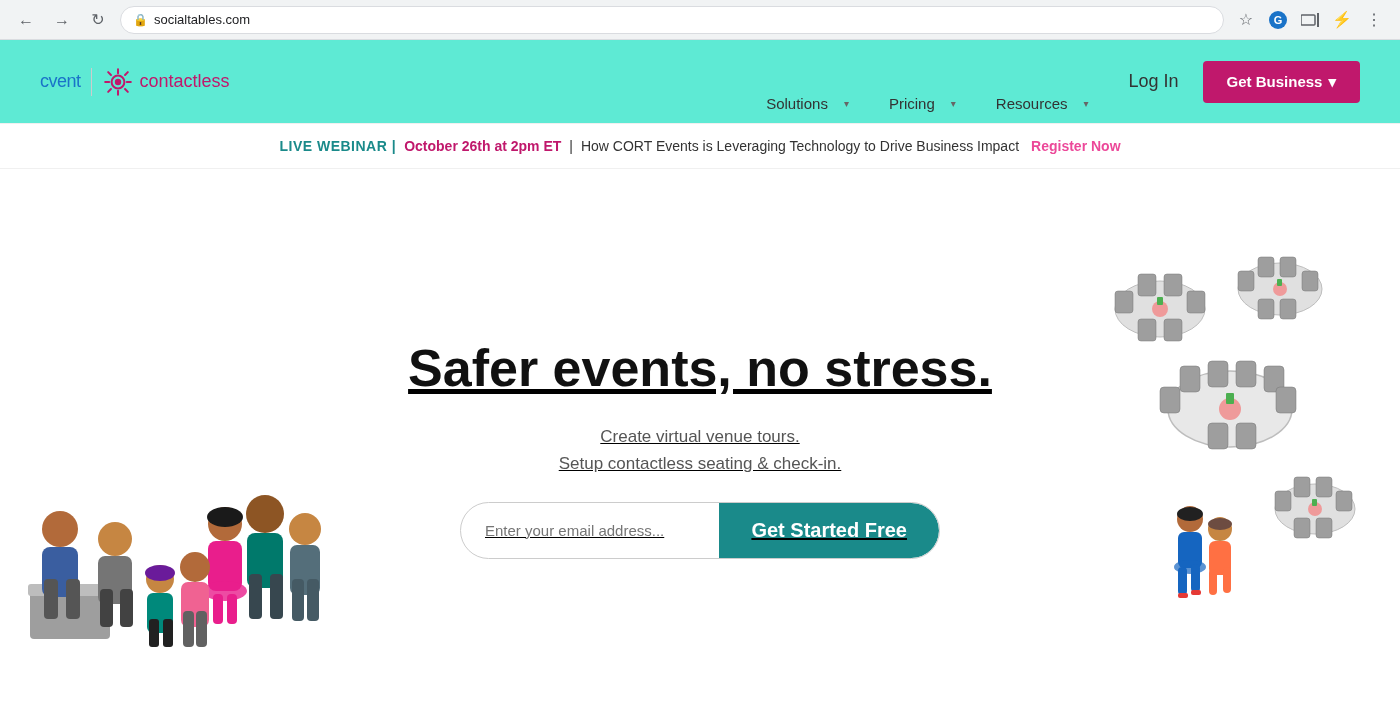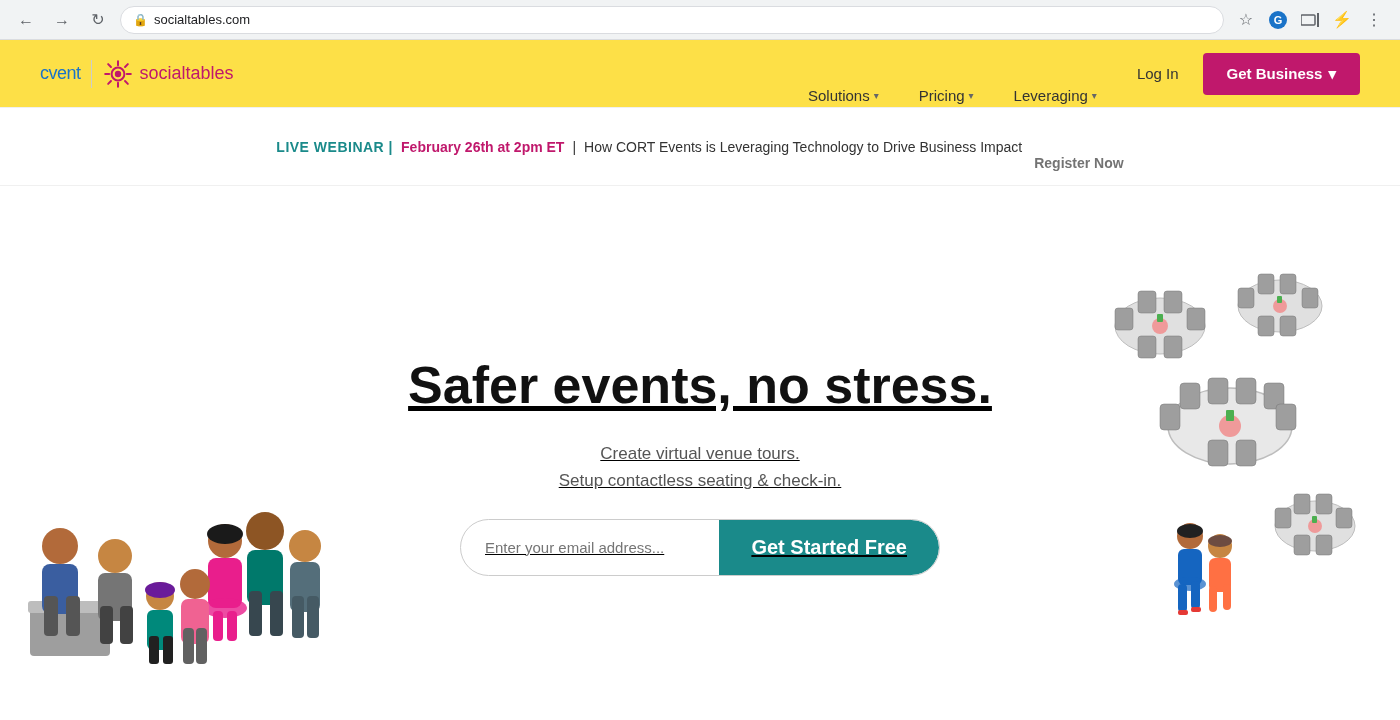--- a/index.html
+++ b/index.html
@@ -48,25 +48,25 @@
       border: none;
       background: transparent;
       cursor: pointer;
       display: flex; align-items: center; justify-content: center;
       color: #5f6368;
       font-size: 16px;
     }
 
     
     .navbar {
-      height: 68px;
+      height: 84px;
       display: flex;
       align-items: center;
       padding: 0 40px;
-      background: #fde047;
+      background: #5eead4;
       border-bottom: 1px solid #f0f0f0;
       position: relative;
       z-index: 10;
     }
     .logo-area {
       display: flex;
       align-items: center;
       gap: 0;
       text-decoration: none;
     }
@@ -102,29 +102,29 @@
       gap: 8px;
     }
     .nav-link {
       padding: 8px 16px;
       font-size: 15px;
       color: #333;
       text-decoration: none;
       cursor: pointer;
       display: flex;
       align-items: center;
-      gap: 4px;
+      gap: 16px;
       border: none;
       background: transparent;
       margin-top: 44px;
     }
     .nav-chevron { font-size: 10px; color: #666; }
     .login-link {
       padding: 8px 16px;
-      font-size: 15px;
+      font-size: 18px;
       color: #333;
       text-decoration: none;
       cursor: pointer;
       border: none;
       background: transparent;
     }
     .get-started-btn {
       background: #c0186c;
       color: #fff;
       border: none;
@@ -153,26 +153,25 @@
       color: #1a8a8a;
       font-weight: 700;
       letter-spacing: 0.5px;
     }
     .banner-date {
       color: #c0186c;
       font-weight: 700;
     }
     .banner-text { color: #333; }
     .banner-register {
-      color: #737373;
+      color: #ec4899;
       font-weight: 700;
       text-decoration: none;
       cursor: pointer;
       margin-left: 4px;
-      margin-top: 33px;
     }
 
     
     .hero {
       position: relative;
       min-height: 560px;
       display: flex;
       align-items: center;
       justify-content: center;
       overflow: hidden;
@@ -291,48 +290,48 @@
         <line x1="20" y1="4" x2="20" y2="9" stroke="#c0186c" stroke-width="2.5" stroke-linecap="round"></line>
         <line x1="20" y1="31" x2="20" y2="36" stroke="#c0186c" stroke-width="2.5" stroke-linecap="round"></line>
         <line x1="4" y1="20" x2="9" y2="20" stroke="#c0186c" stroke-width="2.5" stroke-linecap="round"></line>
         <line x1="31" y1="20" x2="36" y2="20" stroke="#c0186c" stroke-width="2.5" stroke-linecap="round"></line>
         <line x1="7.7" y1="7.7" x2="11.2" y2="11.2" stroke="#c0186c" stroke-width="2.5" stroke-linecap="round"></line>
         <line x1="28.8" y1="28.8" x2="32.3" y2="32.3" stroke="#c0186c" stroke-width="2.5" stroke-linecap="round"></line>
         <line x1="32.3" y1="7.7" x2="28.8" y2="11.2" stroke="#c0186c" stroke-width="2.5" stroke-linecap="round"></line>
         <line x1="11.2" y1="28.8" x2="7.7" y2="32.3" stroke="#c0186c" stroke-width="2.5" stroke-linecap="round"></line>
         <circle cx="20" cy="20" r="4" fill="#c0186c"></circle>
       </svg>
-      <span class="socialtables-text">socialtables</span>
+      <span class="socialtables-text">contactless</span>
     </div>
   </a>
 
   <div class="nav-links">
     <button class="nav-link">
       <span>Solutions</span>
       <span class="nav-chevron">▾</span>
     </button>
     <button class="nav-link">
       <span>Pricing</span>
       <span class="nav-chevron">▾</span>
     </button>
     <button class="nav-link">
-      <span>Leveraging</span>
+      <span>Resources</span>
       <span class="nav-chevron">▾</span>
     </button>
     <button class="login-link">Log In</button>
     <button class="get-started-btn">
       <span>Get Business</span>
       <span>▾</span>
     </button>
   </div>
 </nav>
 
 <div class="banner">
   <span class="banner-live">LIVE WEBINAR | </span>
-  <span class="banner-date">February 26th at 2pm ET</span>
+  <span class="banner-date">October 26th at 2pm ET</span>
   <span class="banner-text"> | </span>
   <span class="banner-text">How CORT Events is Leveraging Technology to Drive Business Impact</span>
   <a class="banner-register" href="#">Register Now</a>
 </div>
 
 <section class="hero">
 
   <div class="left-illustration">
     <svg viewBox="0 0 360 480" width="360" height="480" xmlns="http://www.w3.org/2000/svg">
 

